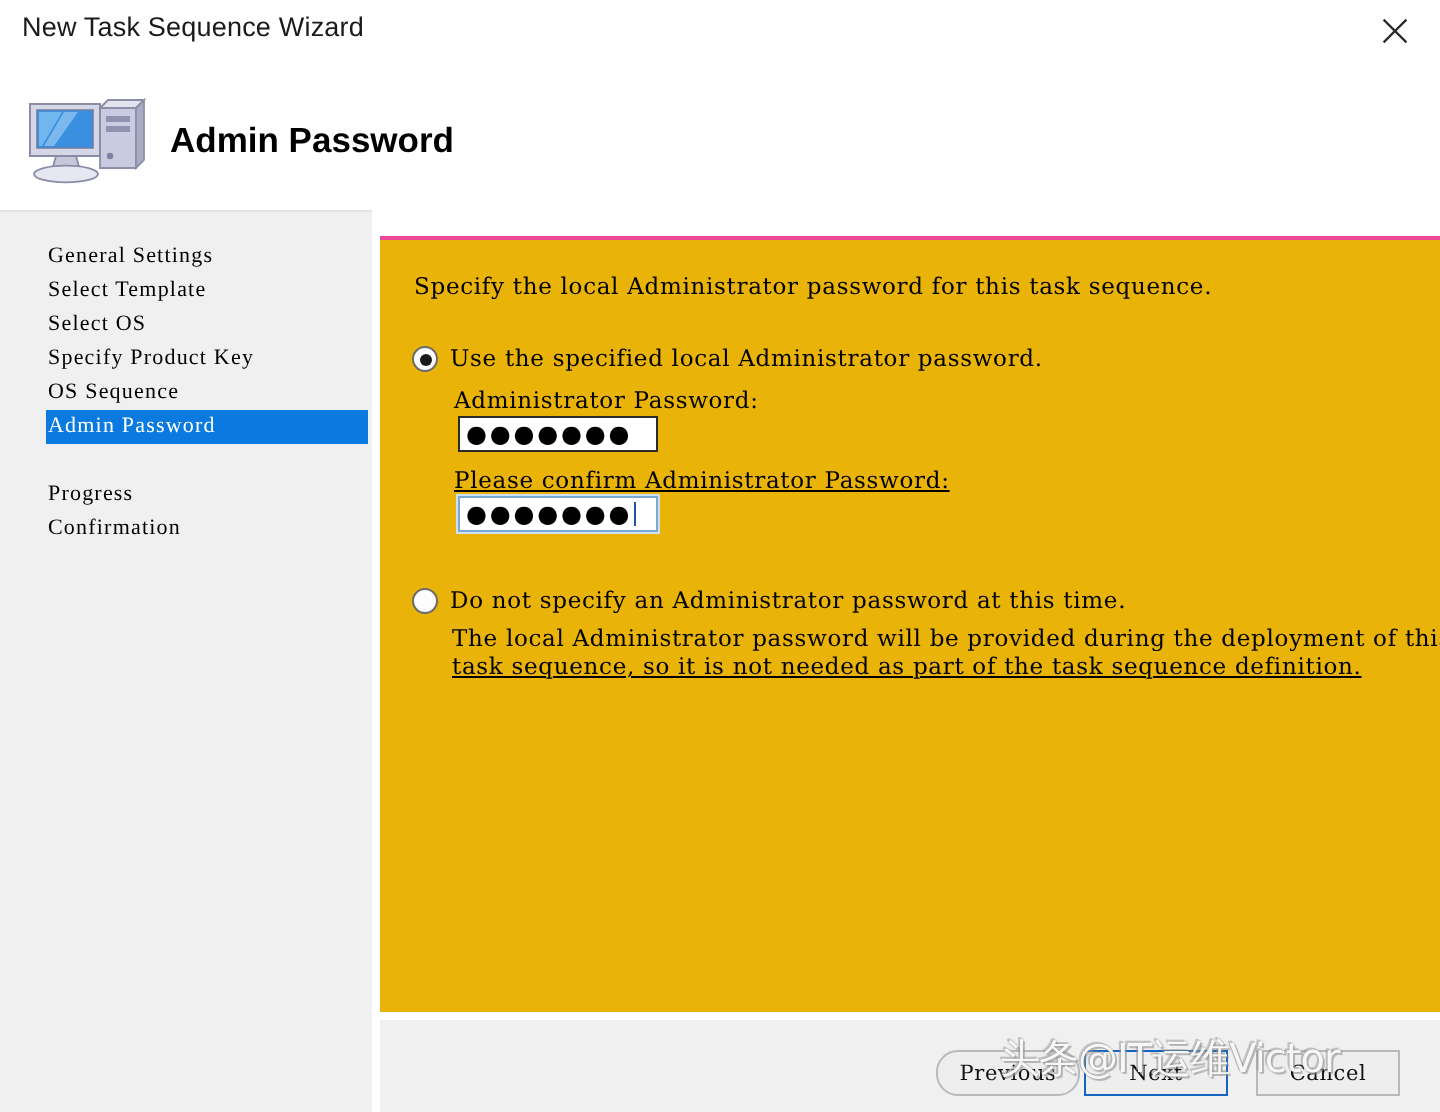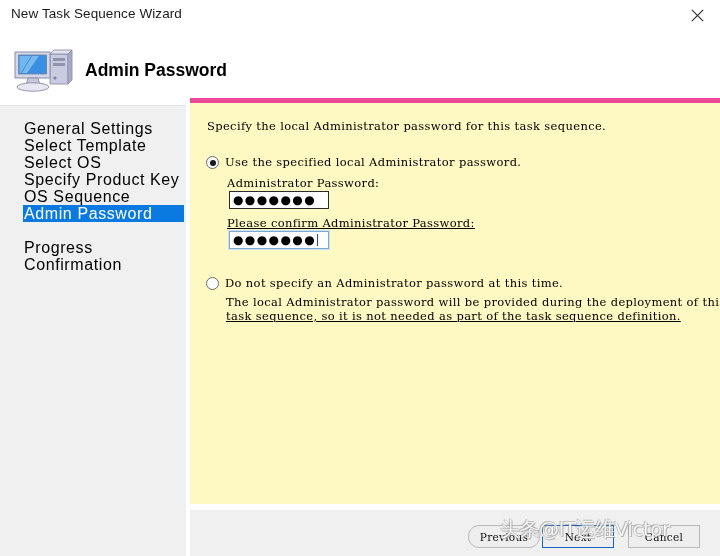--- a/index.html
+++ b/index.html
@@ -81,47 +81,47 @@
     border-top: 1px solid #e3e3e3;
   }
   #divider-vert {
     position: absolute;
     left: 186px; top: 105px;
     width: 4px; height: 451px;
     background: #ffffff;
   }
   #content {
     position: absolute;
-    left: 190px; top: 98px;
+    left: 190px; top: 118px;
     width: 530px;
     height: 401px;
-    background: #fef9c3;
-    border-top: 5px solid #ec4899;
+    background: #eab308;
+    border-top: 2px solid #ec4899;
   }
   #divider-horz {
     position: absolute;
     left: 190px; top: 506px;
     width: 530px; height: 4px;
     background: #ffffff;
   }
   #buttonbar {
     position: absolute;
     left: 190px; top: 510px;
     width: 530px; height: 46px;
     background: #f0f0f0;
   }
 
   
   .nav-item {
     position: absolute;
     left: 23px;
     width: 161px;
     height: 17px;
-    font-family: Liberation Sans, sans-serif;
-    font-size: 16px;
+    font-family: Liberation Serif, serif;
+    font-size: 11px;
     color: #000000;
     line-height: 17px;
     white-space: nowrap;
     letter-spacing: 0.6px;
     box-sizing: border-box;
     padding-left: 1px;
     cursor: default;
   }
   .nav-item.selected {
     background: #0a7ae0;

